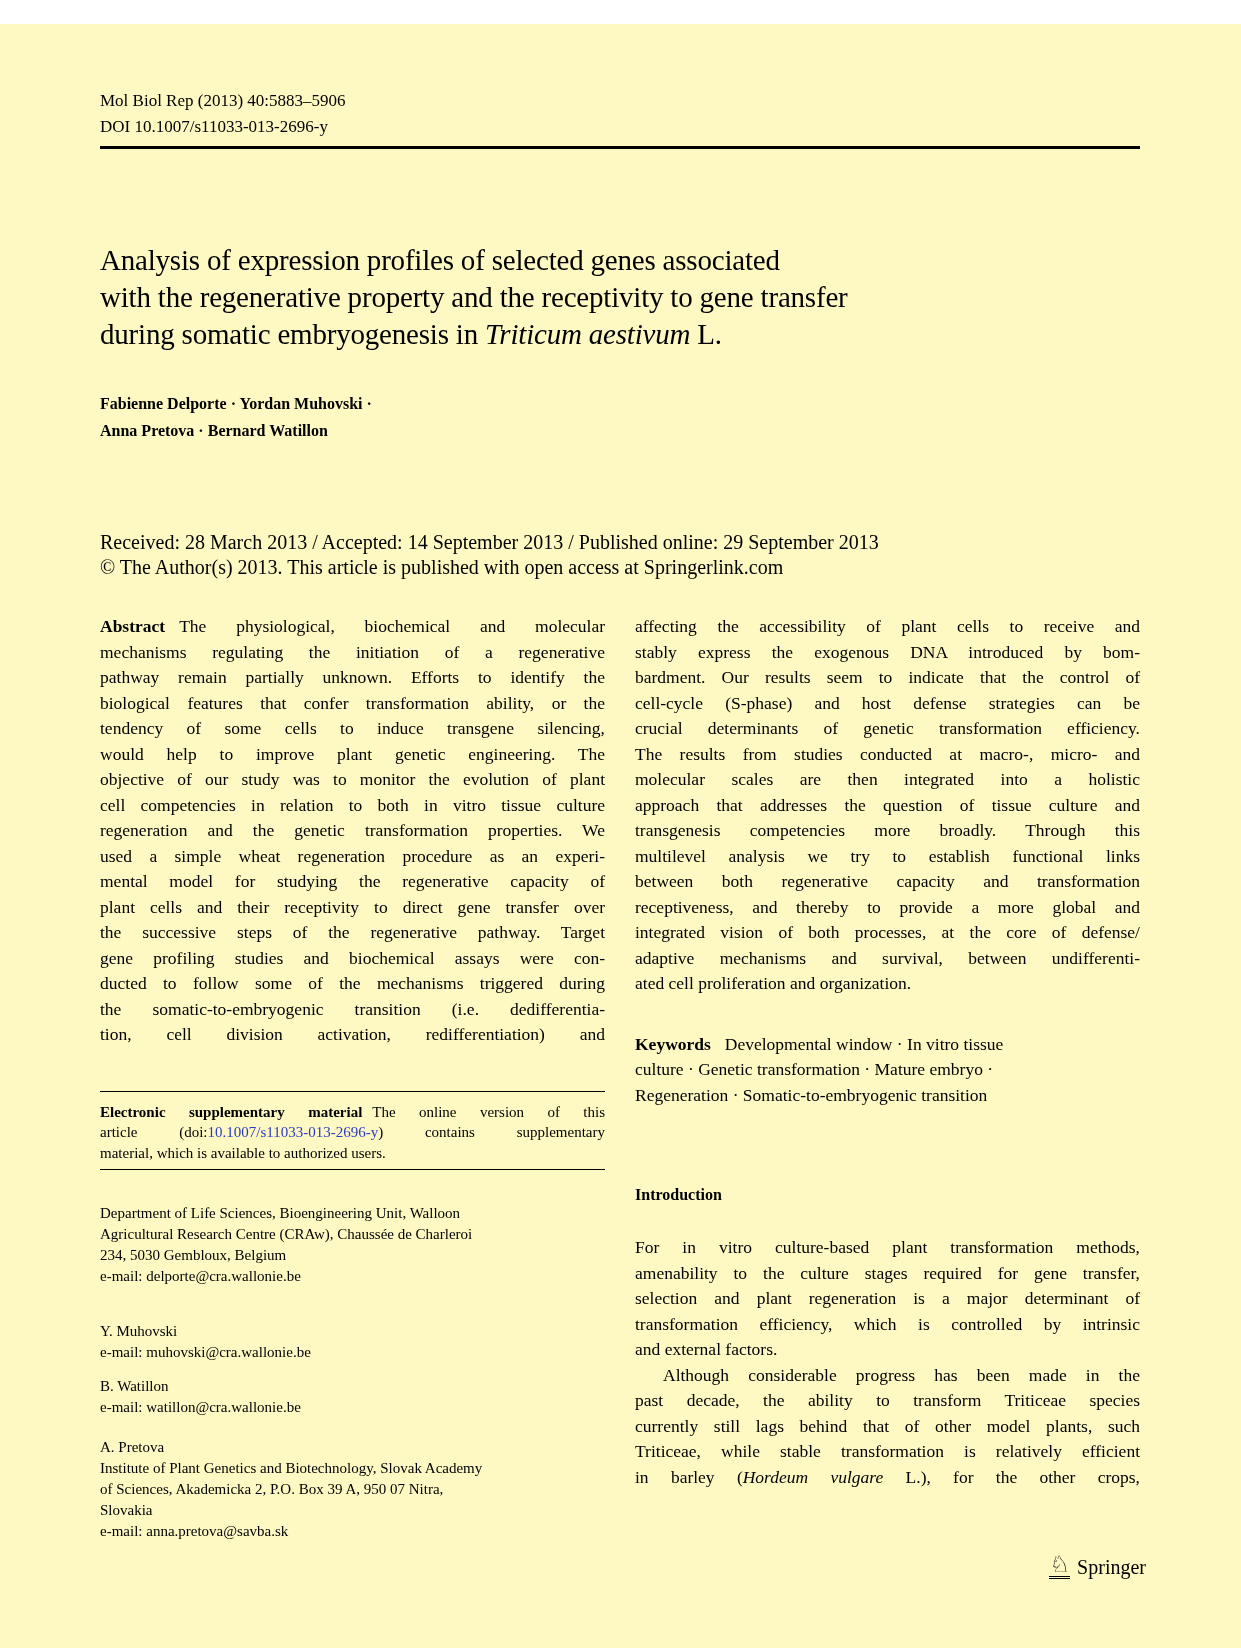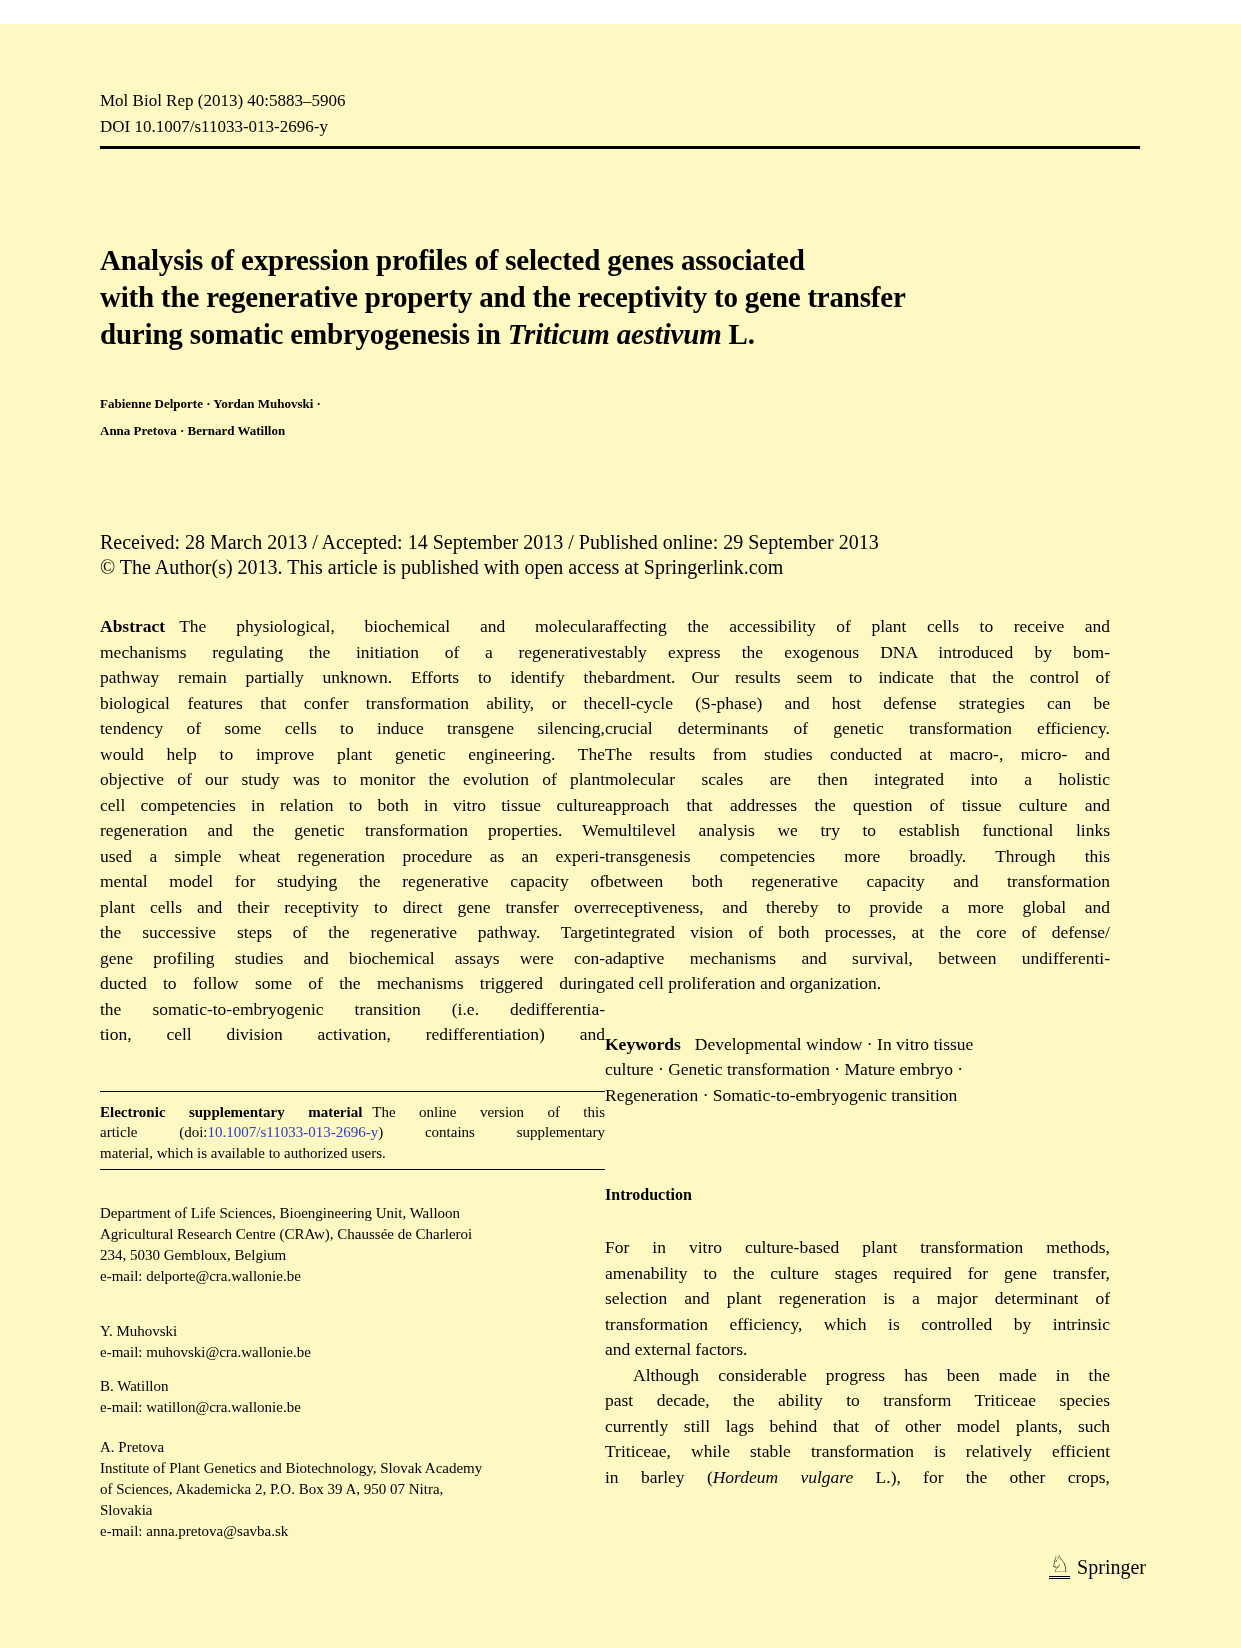--- a/index.html
+++ b/index.html
@@ -7,27 +7,27 @@
   .page {
     width:1241px; height:1648px; position:relative; overflow:hidden;
     background:#fef9c3; color:#000;
     font-family:"Liberation Serif", serif;
     padding:64px 101px 0 100px;
     margin-top:24px;
   }
   .jrnl { font-size:17px; line-height:26px; }
   .jrnl span { display:block; }
   .rule { border:none; border-top:3px solid #000; margin-top:6px; }
-  h1 { font-size:29px; line-height:37px; font-weight:bold; margin-top:93px; letter-spacing:-0.2px; }
+  h1 { font-size:29px; line-height:37px; font-weight:normal; margin-top:93px; letter-spacing:-0.2px; }
   .tline { display:block; }
-  .authors { margin-top:37px; font-size:13px; font-weight:bold; line-height:27px; }
+  .authors { margin-top:37px; font-size:16px; font-weight:bold; line-height:27px; }
   .aline { display:block; }
   .dates { margin-top:86px; font-size:20px; line-height:25px; }
   .dline { display:block; }
-  .columns { display:flex; margin-top:34px; font-size:17.5px; line-height:25.5px; }
+  .columns { display:flex; gap:30px; margin-top:34px; font-size:17.5px; line-height:25.5px; }
   .col { width:505px; }
   .jline { display:block; text-align:justify; text-align-last:justify; }
   .jline.last { text-align-last:left; }
   .lines { display:block; }
   .labelgap { display:inline-block; width:14px; }
   .esmgap { display:inline-block; width:10px; }
   .kline { display:block; }
   .keywords { margin-top:35px; }
   h2 { font-size:16px; line-height:26px; font-weight:bold; margin-top:74px; }
   .p1 { margin-top:27px; }
@@ -129,22 +129,22 @@
       <div>
         <div class="lines">
             <span class="jline">affecting the accessibility of plant cells to receive and</span>
             <span class="jline">stably express the exogenous DNA introduced by bom-</span>
             <span class="jline">bardment. Our results seem to indicate that the control of</span>
             <span class="jline">cell-cycle (S-phase) and host defense strategies can be</span>
             <span class="jline">crucial determinants of genetic transformation efficiency.</span>
             <span class="jline">The results from studies conducted at macro-, micro- and</span>
             <span class="jline">molecular scales are then integrated into a holistic</span>
             <span class="jline">approach that addresses the question of tissue culture and</span>
+            <span class="jline">transgenesis competencies more broadly. Through this</span>
             <span class="jline">multilevel analysis we try to establish functional links</span>
-            <span class="jline">transgenesis competencies more broadly. Through this</span>
             <span class="jline">between both regenerative capacity and transformation</span>
             <span class="jline">receptiveness, and thereby to provide a more global and</span>
             <span class="jline">integrated vision of both processes, at the core of defense/</span>
             <span class="jline">adaptive mechanisms and survival, between undifferenti-</span>
             <span class="jline last">ated cell proliferation and organization.</span>
           </div>
       </div>
 
       <div class="keywords">
         <span class="kline"><b>Keywords</b><span class="labelgap"></span><span>Developmental window · In vitro tissue</span></span>

